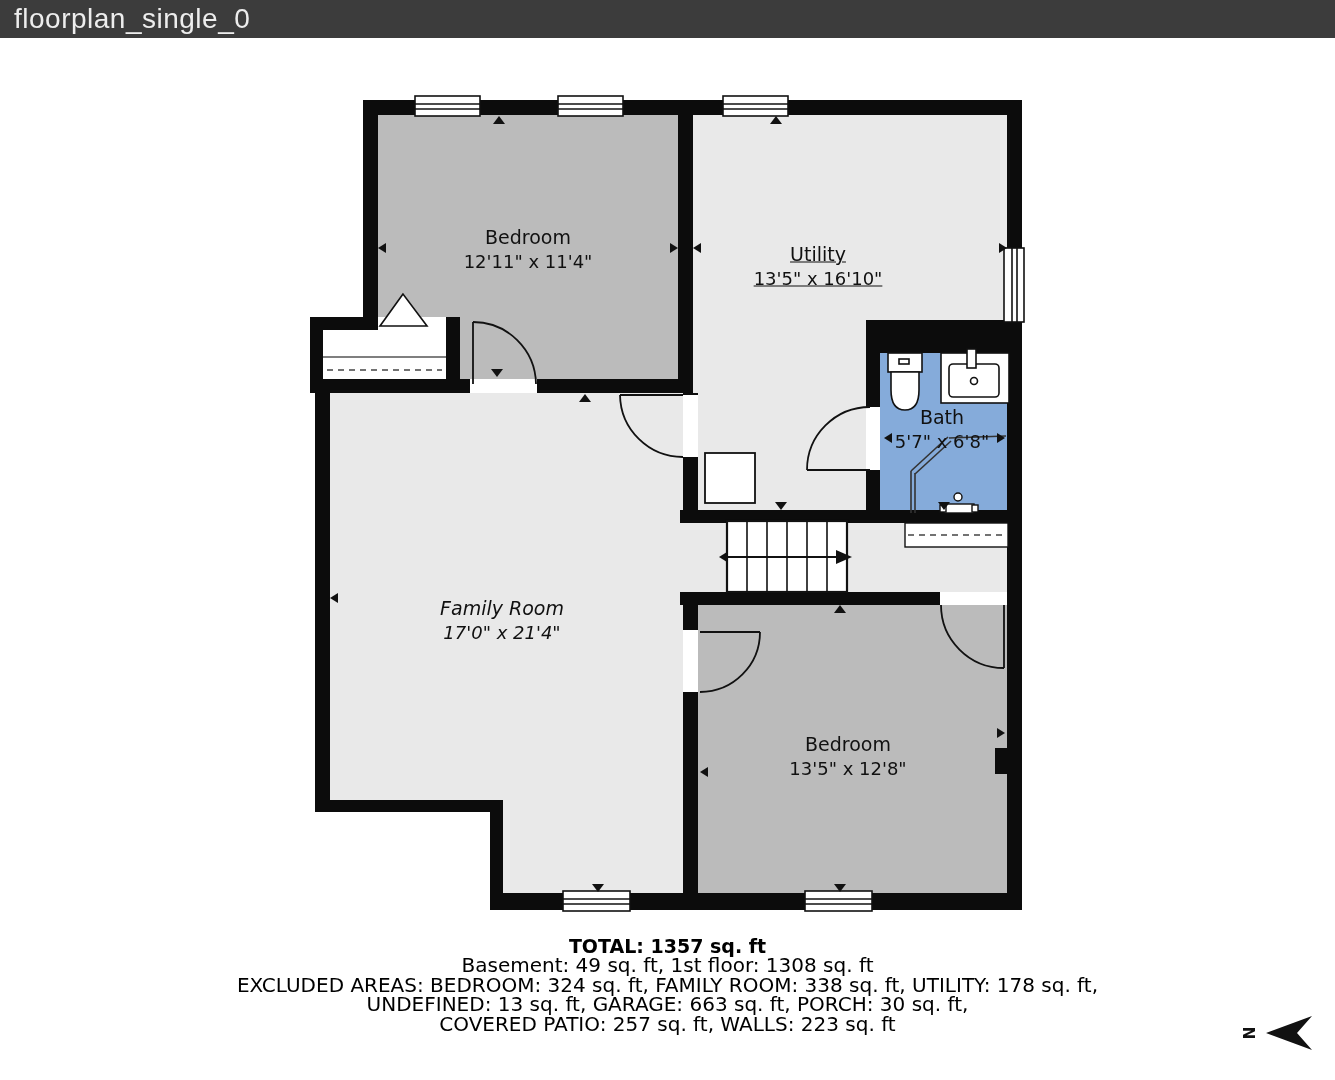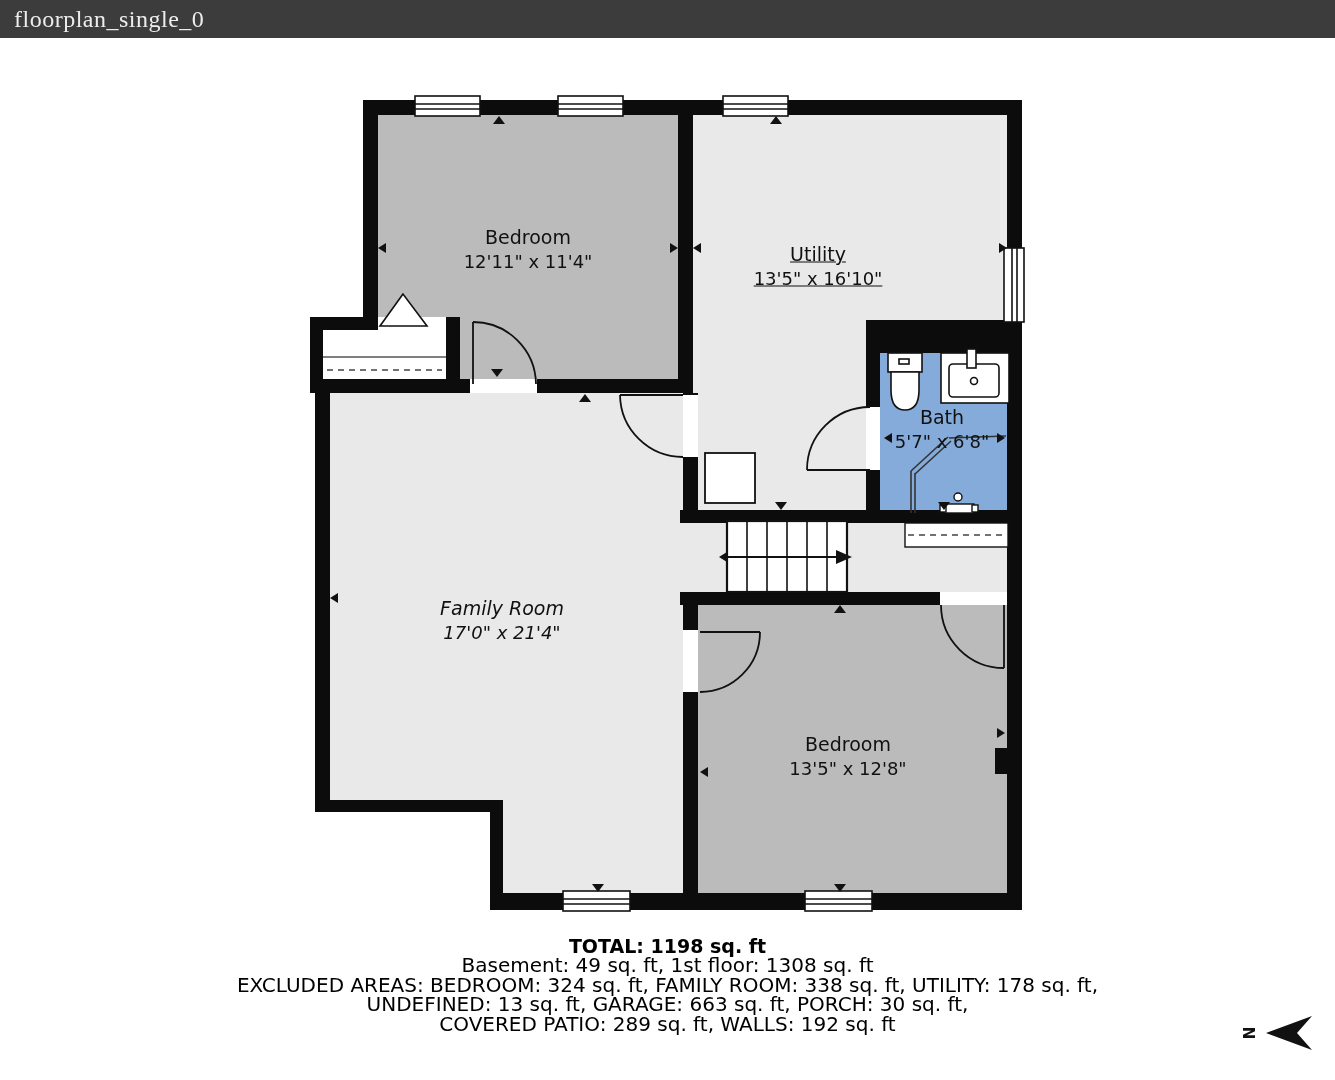--- a/index.html
+++ b/index.html
@@ -1,21 +1,21 @@
 <!DOCTYPE html>
 <html><head>
 <meta charset="utf-8">
 <style>
   html,body{margin:0;padding:0;background:#ffffff;}
   .stage{position:relative;width:1335px;height:1080px;background:#ffffff;overflow:hidden;
          font-family:"DejaVu Sans",sans-serif;}
   .header{position:absolute;left:0;top:0;width:1335px;height:38px;background:#3c3c3c;
           display:flex;align-items:center;}
-  .header .title{color:#ededed;font-size:24px;padding-left:14px;font-weight:400;
-                 font-family:Liberation Serif, serif;letter-spacing:.5px;}
+  .header .title{color:#ededed;font-size:28px;padding-left:14px;font-weight:400;
+                 font-family:Liberation Sans, sans-serif;letter-spacing:.5px;}
   svg.plan{position:absolute;left:0;top:0;}
   .room-label{position:absolute;transform:translate(-50%,-50%);text-align:center;
               color:#111;white-space:nowrap;}
   .room-label .rname{font-size:19px;line-height:25px;}
   .room-label .rdims{font-size:18px;line-height:24px;}
   .summary{position:absolute;left:0;top:936px;width:1335px;text-align:center;color:#000;}
   .summary .total{font-size:19px;font-weight:bold;line-height:20px;}
   .summary .line{font-size:20px;line-height:19.5px;}
   .credit{position:absolute;left:0;top:1046px;width:1335px;text-align:center;
           font-size:9.5px;color:#222;}
@@ -223,23 +223,23 @@
   <div class="room-label" style="left:502px;top:620px;font-style:italic;">
     <div class="rname">Family Room</div>
     <div class="rdims">17'0" x 21'4"</div>
   </div>
   <div class="room-label" style="left:848px;top:756px;">
     <div class="rname">Bedroom</div>
     <div class="rdims">13'5" x 12'8"</div>
   </div>
 
   <div class="summary">
-    <div class="total">TOTAL: 1198 sq. ft</div>
+    <div class="total">TOTAL: 1357 sq. ft</div>
     <div class="line">Basement: 49 sq. ft, 1st floor: 1308 sq. ft</div>
     <div class="line">EXCLUDED AREAS: BEDROOM: 324 sq. ft, FAMILY ROOM: 338 sq. ft, UTILITY: 178 sq. ft,</div>
     <div class="line">UNDEFINED: 13 sq. ft, GARAGE: 663 sq. ft, PORCH: 30 sq. ft,</div>
-    <div class="line">COVERED PATIO: 289 sq. ft, WALLS: 192 sq. ft</div>
+    <div class="line">COVERED PATIO: 257 sq. ft, WALLS: 223 sq. ft</div>
   </div>
 
 
   <div class="compass-n">N</div>
 
 </div>
 
 </body></html>

